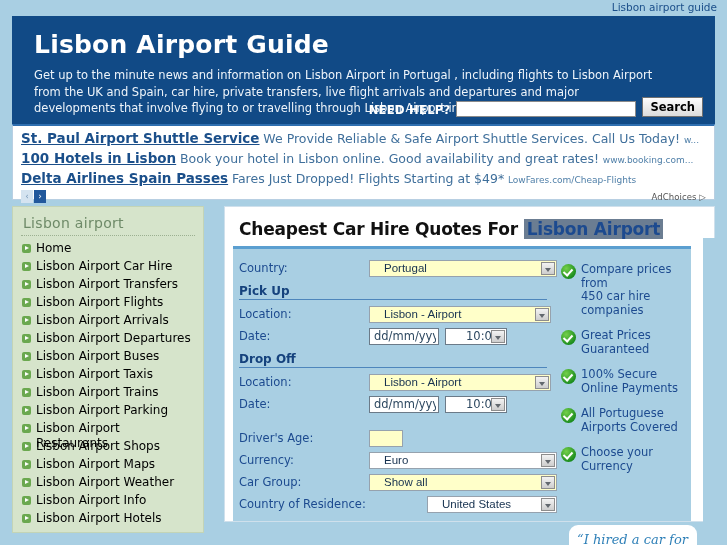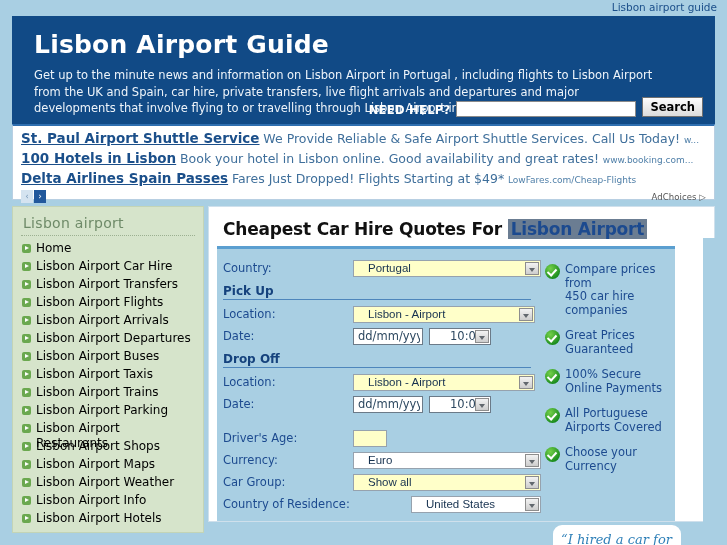--- a/index.html
+++ b/index.html
@@ -154,21 +154,21 @@
     font-size: 8.5px;
     color: #555555;
     letter-spacing: 0.1px;
     cursor: pointer;
     font-family: "DejaVu Sans", sans-serif;
   }
 
   
   .columns {
     display: flex;
-    gap: 4px;
+    gap: 20px;
     padding-top: 6px;
     align-items: flex-start;
   }
 
   
   .sidebar {
     width: 192px;
     background: #d6e4cb;
     border: 1px solid #c3d4b6;
     padding: 8px 6px 4px 6px;

